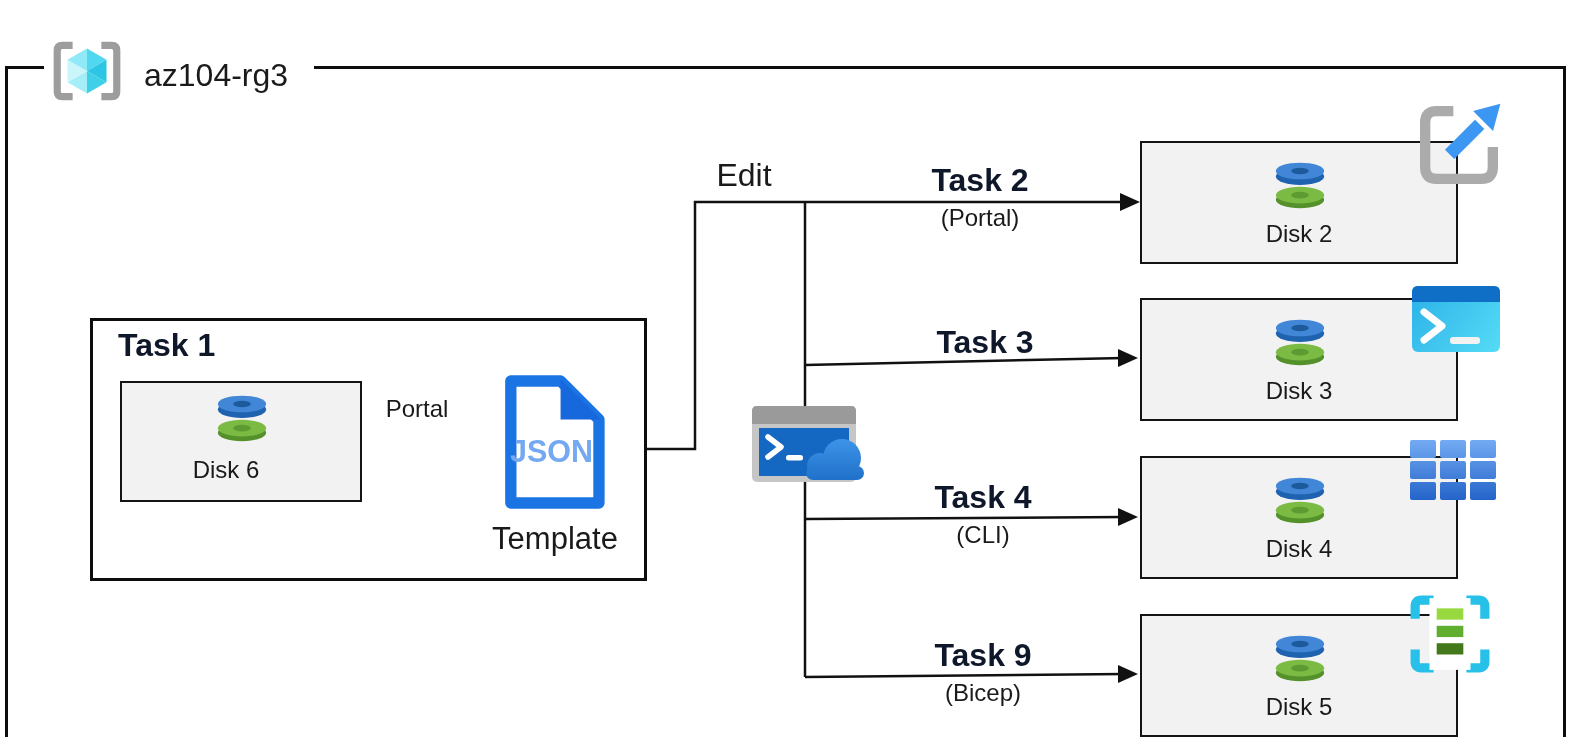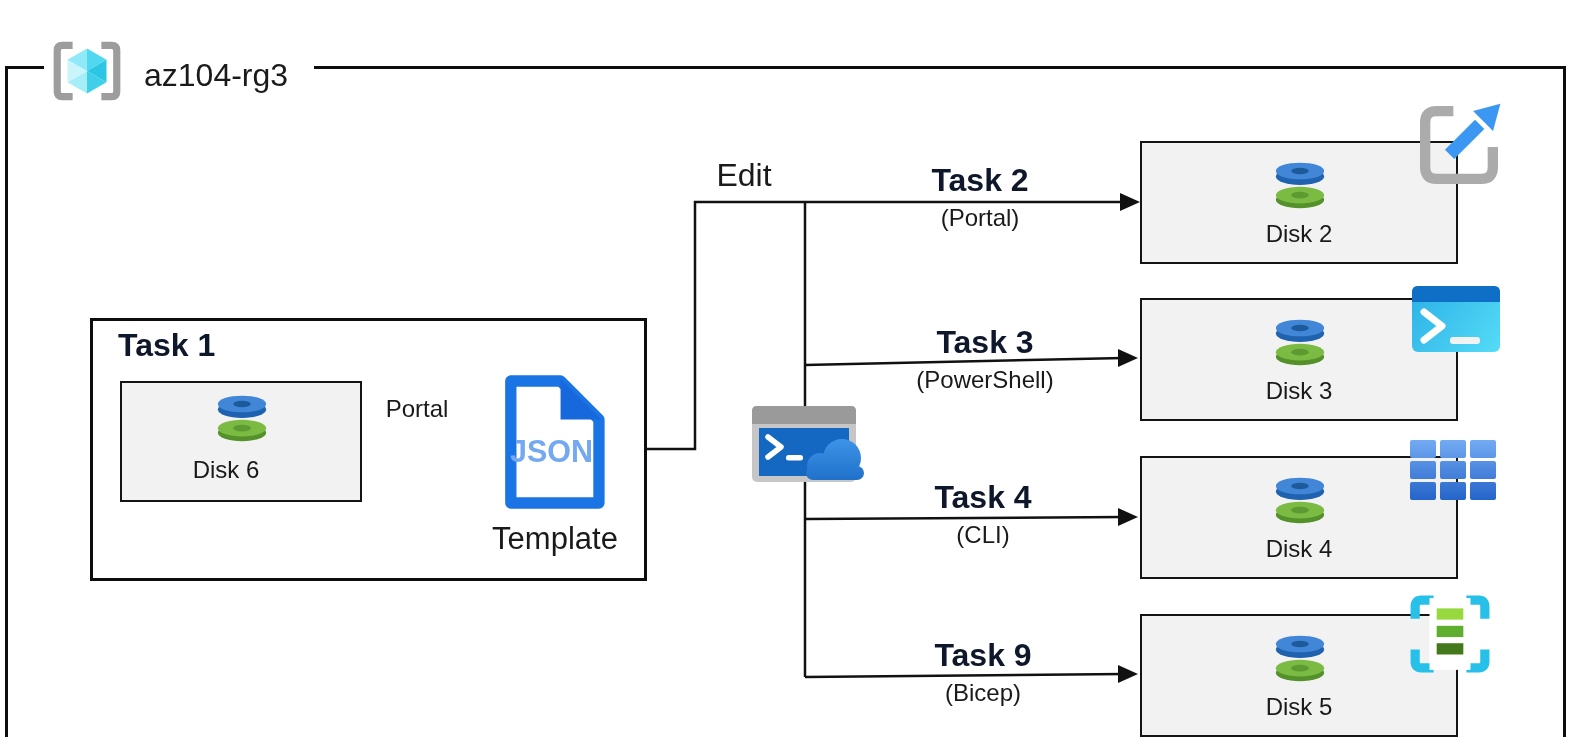--- a/index.html
+++ b/index.html
@@ -125,21 +125,20 @@
       <use href="#disk-sym"></use>
     </svg>
   <div class="label ctr abs" style="left:1299px;top:185px">Disk 2</div>
   <svg class="abs" style="left:1412px;top:62px" width="94" height="94" viewBox="0 0 100 100">
     <path d="M44 14 H26 Q14 14 14 26 V74 Q14 86 26 86 H74 Q86 86 86 74 V52" fill="none" stroke="#ababab" stroke-width="11"></path>
     <line x1="40" y1="60" x2="72" y2="28" stroke="#3b97f2" stroke-width="14"></line>
     <polygon points="94,6 86.2,35 65,13.8" fill="#3b97f2"></polygon>
   </svg>
 
   <div class="label ctr task-title abs" style="left:985px;top:289px">Task 3</div>
-  <div class="label ctr abs" style="left:985px;top:331px">(PowerShell)</div>
   <div class="gbox" style="left:1140px;top:262px;width:318px;height:123px"></div>
   <svg class="abs" style="left:1272px;top:279px" width="56" height="52" viewBox="0 0 56 56">
       <use href="#disk-sym"></use>
     </svg>
   <div class="label ctr abs" style="left:1299px;top:342px">Disk 3</div>
   <svg class="abs" style="left:1408px;top:246px" width="96" height="74" viewBox="0 0 96 74">
     <rect x="4" y="4" width="88" height="66" rx="6" fill="url(#psgrad)"></rect>
     <path d="M4 20 V10 Q4 4 10 4 H86 Q92 4 92 10 V20 Z" fill="#0f6ec6"></path>
     <path d="M16 30 L34 44 L16 58" fill="none" stroke="#ffffff" stroke-width="7" stroke-linecap="round" stroke-linejoin="round"></path>
     <rect x="42" y="55" width="30" height="7" rx="3" fill="#f2f2f2"></rect>

